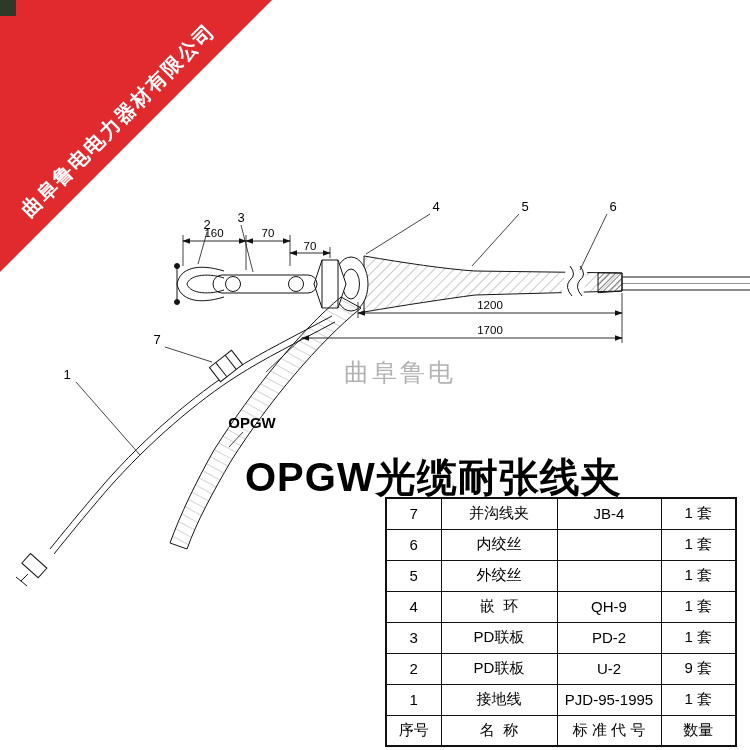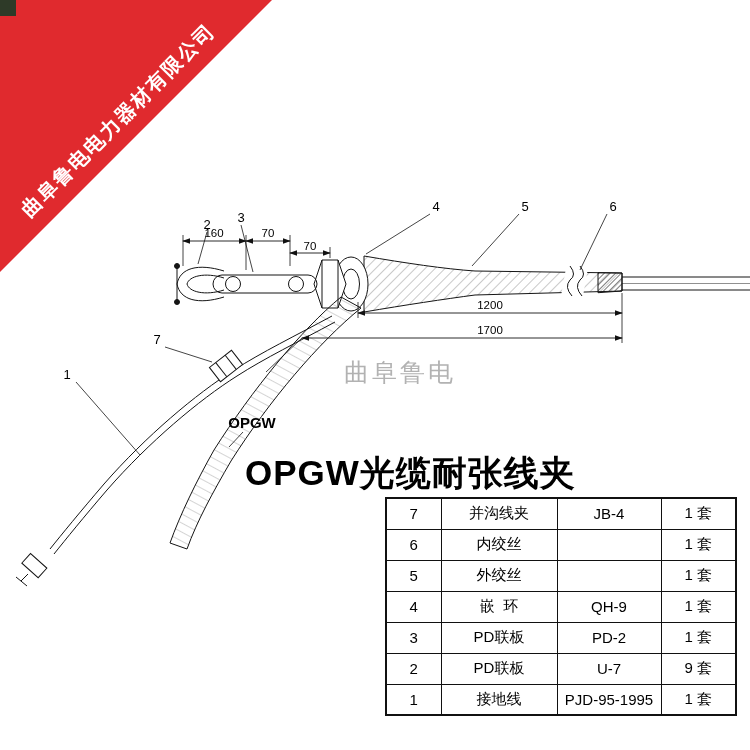--- a/index.html
+++ b/index.html
@@ -20,21 +20,21 @@
     color:#fff; font-weight:700; font-size:20px; letter-spacing:2px;
     white-space:nowrap;
   }
   .corner-chip {
     position:absolute; left:0; top:0; width:16px; height:16px;
     background:#2e3a28;
   }
   .draw { position:absolute; left:0; top:0; }
   .title {
     position:absolute; left:245px; top:450px;
-    font-size:35px; font-weight:600; letter-spacing:1px; white-space:nowrap;
+    font-size:40px; font-weight:600; letter-spacing:1px; white-space:nowrap;
   }
   table.bom {
     position:absolute; left:385px; top:497px;
     border-collapse:collapse; table-layout:fixed;
     border:2px solid #111;
   }
   table.bom td {
     border:1px solid #111; height:31px; text-align:center;
     font-size:15px; padding:0 2px; overflow:hidden; white-space:pre;
   }
@@ -220,23 +220,29 @@
     </tr>
     <tr>
       <td>3</td>
       <td>PD联板</td>
       <td>PD-2</td>
       <td>1 套</td>
     </tr>
     <tr>
       <td>2</td>
       <td>PD联板</td>
-      <td>U-7</td>
+      <td>U-2</td>
       <td>9 套</td>
     </tr>
     <tr>
       <td>1</td>
       <td>接地线</td>
       <td>PJD-95-1995</td>
       <td>1 套</td>
     </tr>
+    <tr>
+      <td>序号</td>
+      <td>名  称</td>
+      <td>标 准 代 号</td>
+      <td>数量</td>
+    </tr>
   </tbody>
 </table>
 
 </body></html>

